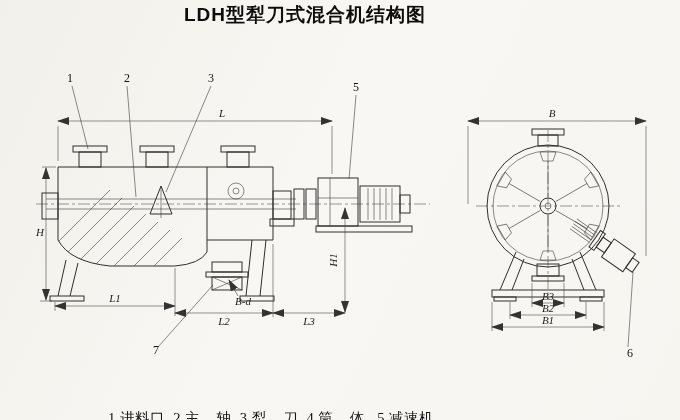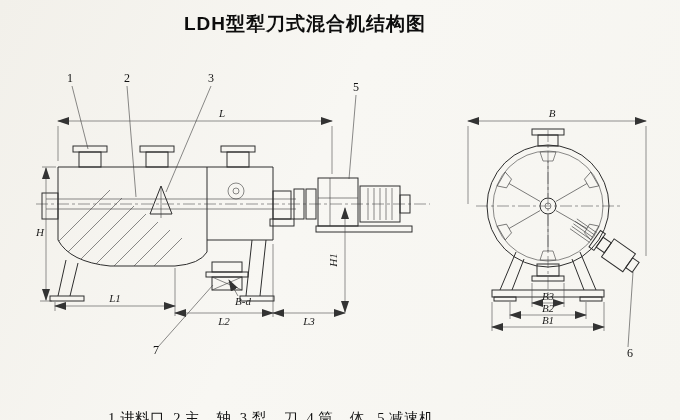--- a/index.html
+++ b/index.html
@@ -2,21 +2,21 @@
 <html><head>
 <meta charset="utf-8">
 <style>
   html,body{margin:0;padding:0;background:#e9e7e2;}
   .page{
     position:relative;width:680px;height:420px;
     background:linear-gradient(115deg,#f2f0ea 0%,#f8f7f3 45%,#f6f5f0 100%);
     font-family:"Liberation Sans",sans-serif;overflow:hidden;
   }
   .title{
-    position:absolute;left:55px;top:11px;width:500px;margin:0;
+    position:absolute;left:55px;top:2px;width:500px;margin:0;
     text-align:center;font-size:19px;font-weight:700;letter-spacing:1px;color:#0d0d0d;
     font-family:"Liberation Sans",sans-serif;
   }
   .caption{
     position:absolute;left:108px;top:376px;color:#141414;
     font-family:"Liberation Serif",serif;font-size:14.5px;line-height:17px;
     letter-spacing:.5px;white-space:pre;
   }
   svg{position:absolute;left:0;top:0;}
   .ln{stroke:#2e2e2e;stroke-width:1;fill:none;}

